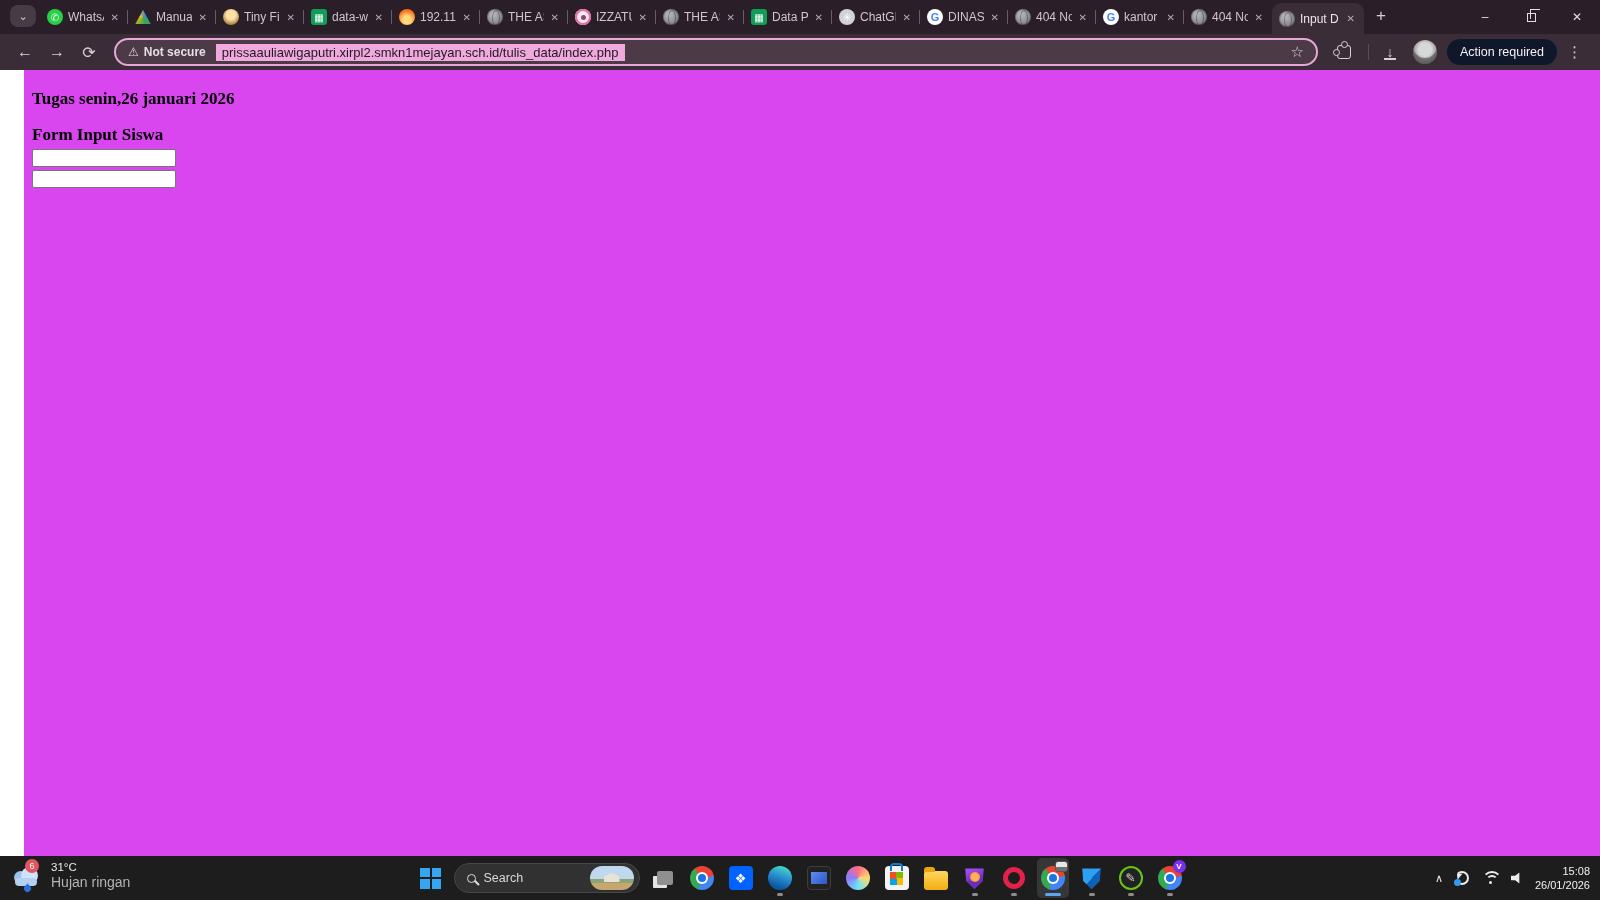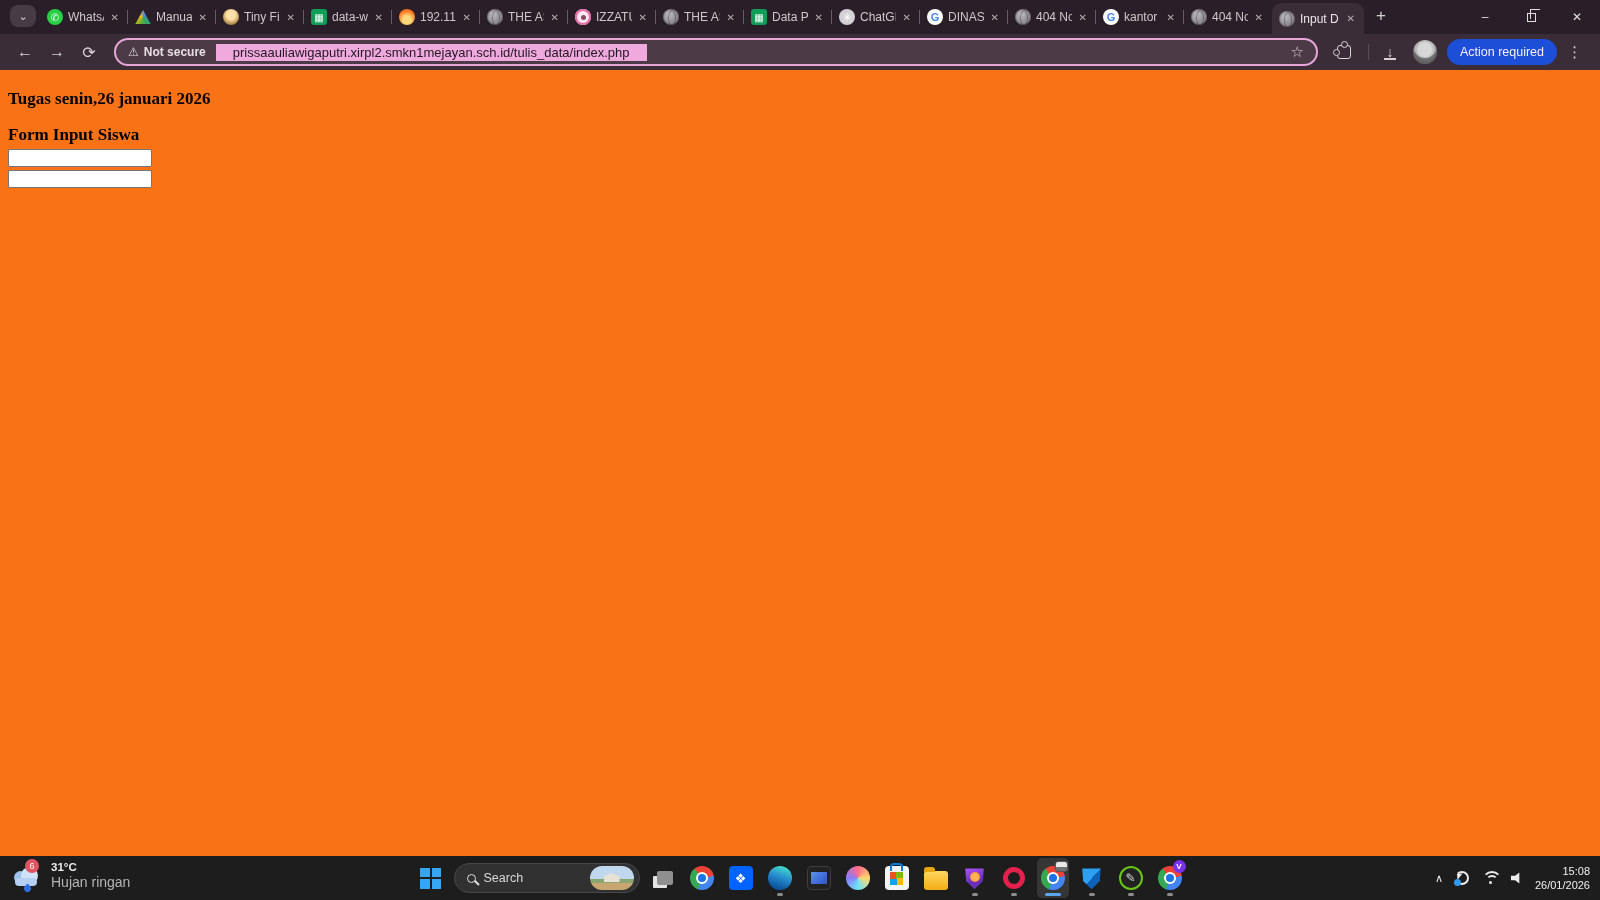--- a/index.html
+++ b/index.html
@@ -38,53 +38,53 @@
   .fv-chatgpt { background:#d3d0d6; } .fv-chatgpt::after { content:"✳"; color:#fff; font-size:11px; }
   .fv-google { background:#fff; } .fv-google::after { content:"G"; font-weight:bold; font-size:11px; color:#4285f4; }
 
   
   .toolbar { height:36px; background:#3b2d38; display:flex; align-items:center; padding:0 10px; gap:2px; }
   .nav-btn { width:30px; height:30px; display:flex; align-items:center; justify-content:center; color:#d9d0d6; font-size:16px; border-radius:50%; cursor:pointer; }
   .omnibox { flex:1; height:28px; margin:0 8px; border-radius:14px; background:#4c3a47;
     border:2px solid #e7a7d7; display:flex; align-items:center; padding:0 12px; min-width:0; }
   .warn-icon { color:#e6dee3; font-size:12px; margin-right:5px; }
   .not-secure { color:#e6dee3; font-size:12px; font-weight:bold; margin-right:10px; white-space:nowrap; }
-  .url-selected { background:#f0a9dd; color:#221823; font-size:13px; padding:1px 17px; white-space:nowrap; overflow:hidden; }
+  .url-selected { background:#f0a9dd; color:#221823; font-size:13px; padding:1px 6px; white-space:nowrap; overflow:hidden; }
   .omni-spacer { flex:1; }
   .star-icon { color:#d9d0d6; font-size:15px; margin-left:8px; }
   .ext-icon { width:14px; height:14px; border:1.8px solid #d9d0d6; border-radius:3px; position:relative; margin:0 9px; }
   .ext-icon::before { content:""; position:absolute; top:-5px; left:3px; width:5px; height:5px; border-radius:50%; background:#3b2d38; border:1.8px solid #d9d0d6; }
   .ext-icon::after { content:""; position:absolute; left:-5px; top:3px; width:5px; height:5px; border-radius:50%; background:#3b2d38; border:1.8px solid #d9d0d6; }
   .tb-divider { width:1px; height:16px; background:#5c4c58; margin:0 6px; }
   .dl-icon { width:26px; height:26px; display:flex; align-items:center; justify-content:center; color:#d9d0d6; font-size:14px; position:relative; cursor:pointer; }
   .dl-icon::after { content:""; position:absolute; bottom:5px; left:7px; width:12px; height:2px; background:#d9d0d6; }
   .avatar { width:24px; height:24px; border-radius:50%; margin:0 8px; background:radial-gradient(circle at 50% 40%,#d8d8d8 0 35%,#9b9b9b 60%,#6d6d6d); box-shadow:inset 0 -6px 0 rgba(40,40,40,.45); cursor:pointer; }
-  .action-pill { background:#1d4ed8; color:#f7eff4; font-size:12.5px; padding:6px 13px; border-radius:15px; white-space:nowrap; cursor:pointer; }
+  .action-pill { background:#0f172a; color:#f7eff4; font-size:12.5px; padding:6px 13px; border-radius:15px; white-space:nowrap; cursor:pointer; }
   .menu-dots { color:#d9d0d6; font-size:15px; padding:0 8px; cursor:pointer; }
 
   
-  .page { height:786px; background:#f97316; font-family:"Liberation Serif", serif; color:#000; padding:3px 8px; overflow:hidden; }
+  .page { height:786px; background:#d946ef; font-family:"Liberation Serif", serif; color:#000; padding:3px 8px; overflow:hidden;margin-left:24px; }
   .page h3 { font-size:17px; font-weight:bold; margin:16px 0 0 0; line-height:1.2; }
   .page h3:first-child { margin-top:16px; }
   .field-label { font-size:16px; margin-top:27px; }
   .field-input { display:block; margin-top:3px; width:144px; height:18px; border:1px solid #767676; border-radius:2px; font-size:13px; padding:0 3px; font-family:"Liberation Sans", sans-serif; }
   .submit-btn { margin-top:21px; background:#efefef; border:1px solid #767676; border-radius:2px; font-size:13px; padding:2px 7px; font-family:"Liberation Sans", sans-serif; color:#000; cursor:pointer; }
 
   
   .taskbar { height:44px; background:#1d1d1d; position:relative; display:flex; align-items:center; }
   .weather { position:absolute; left:12px; top:4px; display:flex; align-items:center; gap:7px; cursor:pointer; }
   .cloud-wrap { position:relative; width:32px; height:30px; }
   .cloud-a { position:absolute; left:2px; top:10px; width:13px; height:13px; border-radius:50%; background:#9dc2ee; }
   .cloud-b { position:absolute; left:9px; top:6px; width:17px; height:17px; border-radius:50%; background:#cfe2f8; }
   .cloud-base { position:absolute; left:3px; top:17px; width:22px; height:8px; border-radius:5px; background:#b4d0f2; }
   .raindrop { position:absolute; left:12px; top:24px; width:7px; height:7px; background:#2f6fdb; transform:rotate(45deg); border-radius:0 50% 50% 50%; }
   .weather-badge { position:absolute; left:13px; top:-2px; width:14px; height:14px; border-radius:50%; background:#e05561; color:#fff;
     font-size:9px; display:flex; align-items:center; justify-content:center; }
   .weather-text { display:flex; flex-direction:column; line-height:1.25; }
-  .weather-temp { color:#ececec; font-size:11.5px; font-weight:bold; }
+  .weather-temp { color:#ececec; font-size:11.5px; font-weight:normal; }
   .weather-desc { color:#b4b4b4; font-size:14px; }
 
   .tb-center { margin:0 auto; display:flex; align-items:center; gap:7px; height:100%; }
   .ti { width:32px; height:40px; position:relative; display:flex; align-items:center; justify-content:center; cursor:pointer; }
   .run-dot { position:absolute; bottom:2px; left:50%; transform:translateX(-50%); width:6px; height:3px; border-radius:2px; background:#8d8d8d; }
   .ti.app-active { background:#363636; border-radius:5px; }
   .ti.app-active .run-dot { width:16px; background:#5aa7f0; }
 
   .ti-start-g { width:21px; height:21px; background:
       linear-gradient(#1d1d1d 0 0) center/100% 2px no-repeat,

